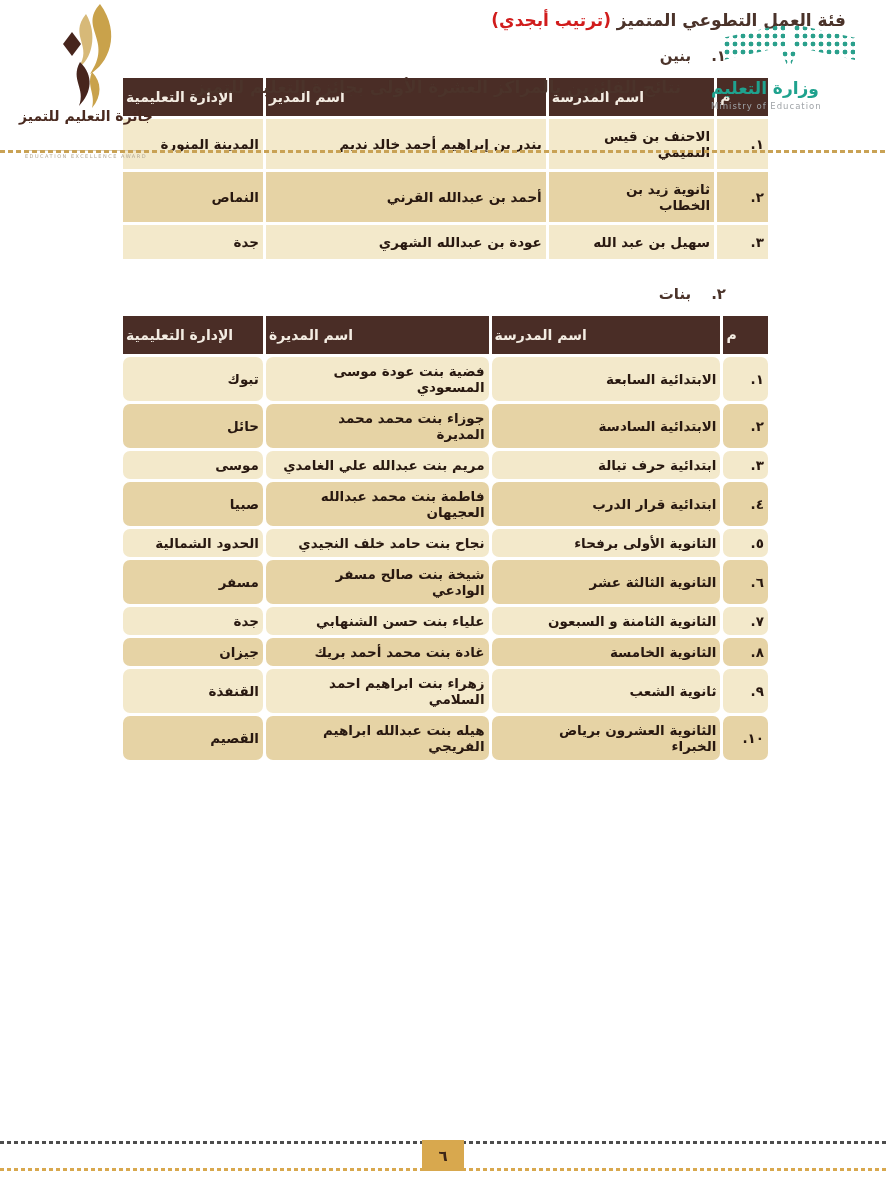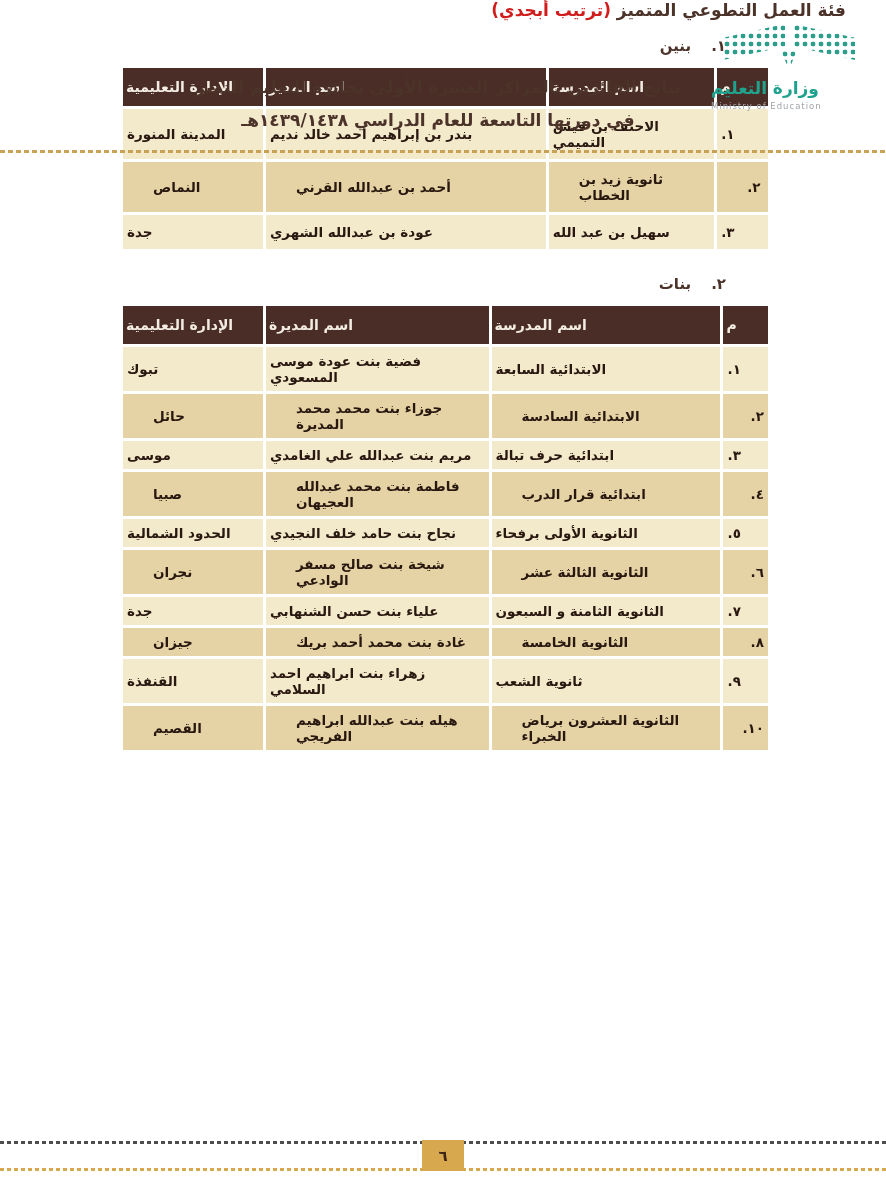--- a/index.html
+++ b/index.html
@@ -31,36 +31,36 @@
   .mol-en{color:#a0a4a8;font-size:8.5px;letter-spacing:1px;margin-top:3px;}
 
   
   .award{position:absolute;top:2px;left:16px;width:140px;text-align:center;}
   .award svg{display:block;margin:0 auto;}
   .award-ar{color:#4a2a20;font-size:14px;font-weight:bold;margin-top:-2px;}
   .award-en{color:#b3a892;font-size:5px;letter-spacing:1.5px;margin-top:2px;
     border-top:1px solid #d8cdb8;padding-top:2px;display:inline-block;}
 
   
-  .section-title{margin:0 40px 0 0;font-size:17px;font-weight:bold;color:#4b332a;}
+  .section-title{margin:10px 40px 0 0;font-size:17px;font-weight:bold;color:#4b332a;}
   .section-title .red{color:#d11c1c;}
 
   
   .list-label{margin:17px 160px 0 0;font-size:15px;font-weight:bold;color:#4b332a;
     display:flex;gap:20px;}
   .list-label.second{margin-top:23px;}
 
   
   table.result{border-collapse:separate;border-spacing:3px;width:651px;
     margin:10px 115px 0 0;table-layout:fixed;}
   table.result th{background:#4a2d26;color:#f3ece2;font-weight:bold;font-size:14px;
     padding:11px 3px;text-align:left;}
-  table.result td{font-weight:bold;font-size:13.5px;color:#281810;text-align:left;
+  table.result td{font-weight:bold;font-size:13.5px;color:#281810;text-align:right;
     padding:9px 4px;overflow:hidden;}
-  table.girls td{padding:6px 4px;}
+  table.girls td{padding:6px 4px;border-radius:7px;}
   tr.light td{background:#f3e9cb;}
   tr.dark td{background:#e6d3a5;padding-left:30px;}
   td.note-cell{background:#e6d3a5;color:#d11c1c;font-size:14px;padding:8px 4px;}
 
   
   .footer{position:absolute;top:1141px;left:0;width:886px;height:30px;}
   .f-line-top{position:absolute;top:0;left:0;right:0;height:3px;
     background:repeating-linear-gradient(90deg,#4d4d4d 0 4px,rgba(77,77,77,0) 4px 7px);}
   .f-line-bottom{position:absolute;bottom:0;left:0;right:0;height:3px;
     background:repeating-linear-gradient(90deg,#d8a84e 0 4px,rgba(216,168,78,0) 4px 7px);}
@@ -68,24 +68,36 @@
     background:#d8a84e;display:flex;align-items:center;justify-content:center;
     color:#3c2517;font-weight:bold;font-size:15px;}
 </style>
 </head>
 <body>
 
 <div class="page">
 
   <div class="header">
 
+    <div class="award">
+      <span>
+        <svg width="104" height="108" viewBox="0 0 104 108">
+          <path fill="#c9a24b" d="M66,2 C44,26 80,38 56,72 C74,62 88,32 66,2 Z"></path>
+          <path fill="#c9a24b" d="M52,12 C34,34 60,44 44,66 C58,58 64,32 52,12 Z" opacity="0.75"></path>
+          <path fill="#47251d" d="M38,30 L47,42 L38,54 L29,42 Z"></path>
+          <path fill="#47251d" d="M46,60 C36,78 52,86 45,104 C58,90 60,74 46,60 Z"></path>
+          <path fill="#c9a24b" d="M58,70 C52,84 62,92 58,106 C68,94 68,80 58,70 Z"></path>
+        </svg>
+      </span>
+      <div class="award-ar">جائزة التعليم للتميز</div><br>
+      <div class="award-en">EDUCATION EXCELLENCE AWARD</div>
+    </div>
 
     <div class="main-title">
       <div class="t1">نتائج الفائزين بالمراكز العشرة الأولى بجائزة التعليم للتميز</div>
-      <div class="t2">في دورتها التاسعة للعام الدراسي ١٤٣٩/١٤٣٨هـ</div>
     </div>
 
     <div class="mol">
       <div class="mol-dots">
         <div class="mol-wing w-right"></div>
         <div class="mol-wing w-left"></div>
         <div class="mol-center"></div>
       </div>
       <div class="mol-ar">وزارة التعليم</div>
       <div class="mol-en">Ministry of Education</div>
@@ -185,21 +197,21 @@
     <tr class="light">
       <td>٥.</td>
       <td>الثانوية الأولى برفحاء</td>
       <td>نجاح بنت حامد خلف النجيدي</td>
       <td>الحدود الشمالية</td>
     </tr>
     <tr class="dark">
       <td>٦.</td>
       <td>الثانوية الثالثة عشر</td>
       <td>شيخة بنت صالح مسفر الوادعي</td>
-      <td>نجران</td>
+      <td>مسفر</td>
     </tr>
     <tr class="light">
       <td>٧.</td>
       <td>الثانوية الثامنة و السبعون</td>
       <td>علياء بنت حسن الشنهابي</td>
       <td>جدة</td>
     </tr>
     <tr class="dark">
       <td>٨.</td>
       <td>الثانوية الخامسة</td>

